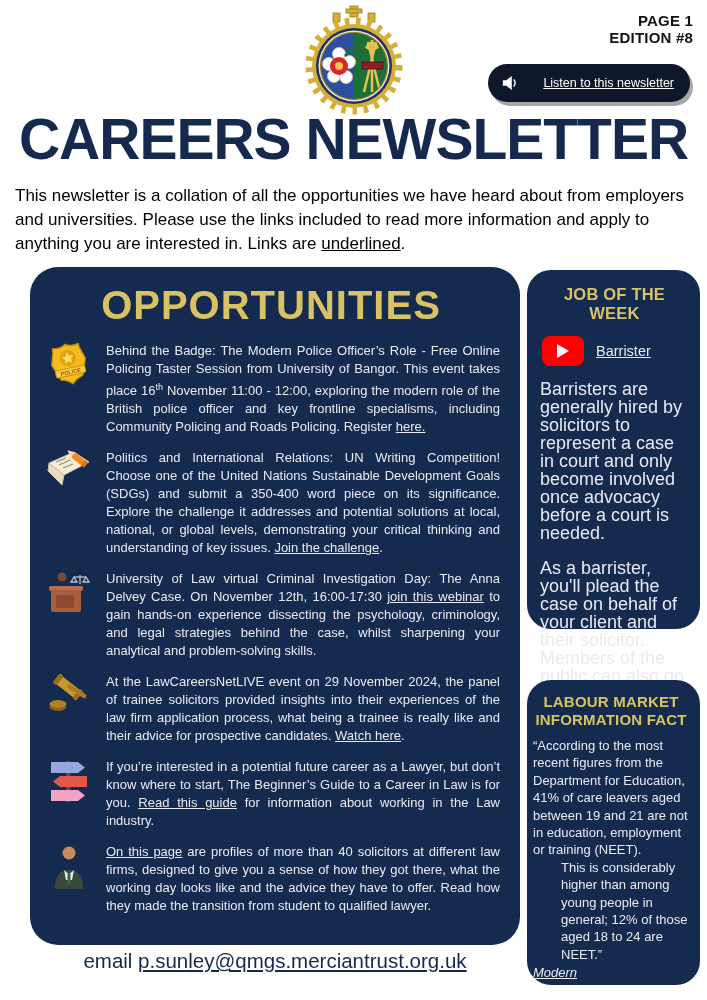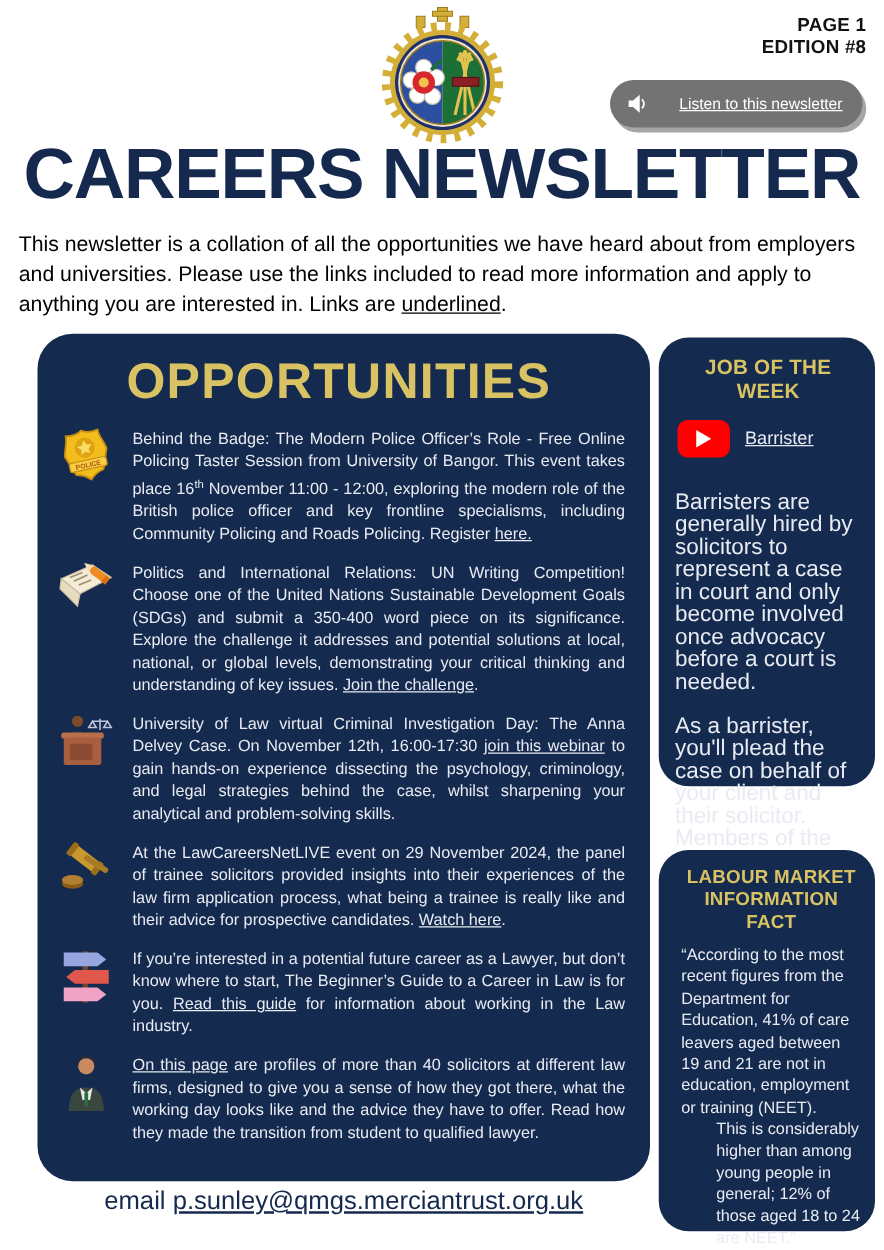--- a/index.html
+++ b/index.html
@@ -4,21 +4,21 @@
 <style>
   * { margin:0; padding:0; box-sizing:border-box; }
   html,body { background:#ffffff; }
   body { font-family:"Liberation Sans", sans-serif; }
   .page { position:relative; width:707px; height:1000px; background:#fff; overflow:hidden; margin:0 auto; }
 
   
   .page-info { position:absolute; top:12px; right:14px; text-align:right; font-weight:bold;
                font-size:15px; line-height:1.15; color:#121212; letter-spacing:.2px; }
   .crest { position:absolute; top:4px; left:50%; transform:translateX(-50%); }
-  .listen-btn { position:absolute; top:64px; right:17px; background:#737373; color:#fff;
+  .listen-btn { position:absolute; top:64px; right:17px; background:#0f172a; color:#fff;
                 border:none; border-radius:24px; padding:11px 16px 11px 13px; display:flex;
                 align-items:center; gap:24px; font-size:12.5px; font-family:"Liberation Sans",sans-serif;
                 box-shadow:3px 4px 0 rgba(0,0,0,.35); cursor:pointer; }
   .listen-btn span { text-decoration:underline; }
   .main-title { position:absolute; top:106px; left:0; width:100%; text-align:center;
                 font-size:57px; font-weight:bold; letter-spacing:-1px; color:#14294d; }
   .intro { position:absolute; top:184px; left:15px; width:679px; font-size:17px;
            line-height:1.42; color:#000000; }
   .intro .u { text-decoration:underline; }
 
@@ -29,29 +29,29 @@
                   letter-spacing:1px; margin:6px 0 14px 0; }
   .opp-item { display:flex; align-items:flex-start; gap:10px; margin-bottom:13px; }
   .opp-icon { width:54px; flex:0 0 54px; display:flex; justify-content:center; align-items:flex-start; }
   .opp-text { font-size:13px; line-height:18px; text-align:justify; color:#e9ebf2; flex:1; }
   .opp-text sup { font-size:9px; }
   a.link { color:#e9ebf2; text-decoration:underline; cursor:pointer; }
 
   
   .job-box { left:527px; top:270px; width:173px; height:359px; border-radius:24px; padding:15px 11px 12px 13px; }
   .side-heading { color:#d9c263; font-weight:bold; font-size:16.5px; text-align:center; letter-spacing:.2px; }
-  .video-row { display:flex; align-items:center; gap:12px; margin:13px 0 26px 2px; }
+  .video-row { display:flex; align-items:center; gap:12px; margin:13px 0 14px 2px; }
   .yt { width:42px; height:30px; background:#fe0000; border-radius:8px; display:flex;
         align-items:center; justify-content:center; cursor:pointer; flex:0 0 42px; }
   .yt-tri { width:0; height:0; border-left:12px solid #fff; border-top:7px solid transparent;
             border-bottom:7px solid transparent; }
   .side-para { font-size:18px; line-height:18px; color:#e9ebf2; }
   .side-para + .side-para { margin-top:17px; }
 
-  .labour-box { left:527px; top:680px; width:173px; height:305px; border-radius:24px; padding:13px 11px 10px 18px; }
+  .labour-box { left:527px; top:680px; width:173px; height:305px; border-radius:24px; padding:13px 11px 10px 6px; }
   .labour-heading { font-size:15px; line-height:18px; }
   .labour-quote { font-size:13px; line-height:17.4px; color:#e9ebf2; margin-top:8px; }
   .labour-quote .q2 { display:block;margin-left:28px; }
   .source-link { display:inline-block; margin-top:1px; font-size:13px; font-style:italic;
                  color:#e9ebf2; text-decoration:underline; cursor:pointer; }
 
   
   .footer { position:absolute; top:948px; left:30px; width:490px; text-align:center;
             color:#14294d; font-size:20.5px; line-height:26px; }
   .footer a { color:#14294d; text-decoration:underline; cursor:pointer; }

